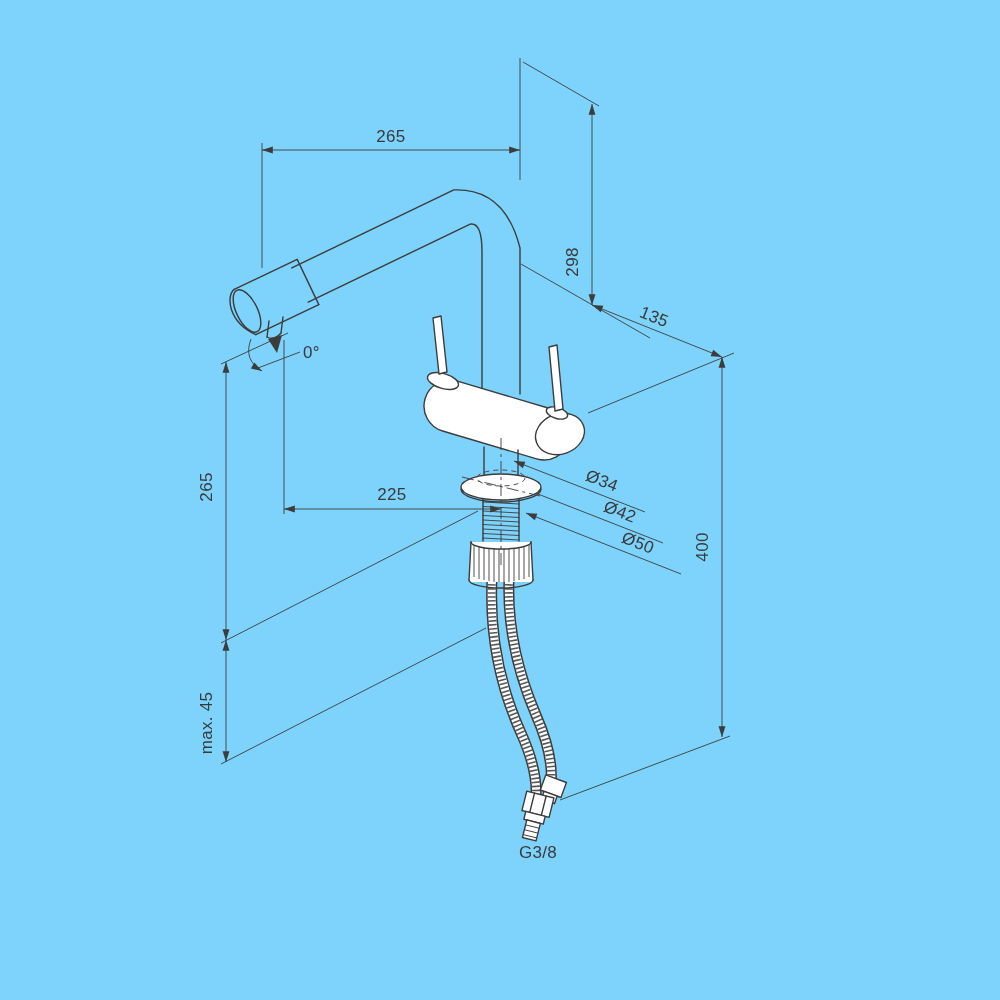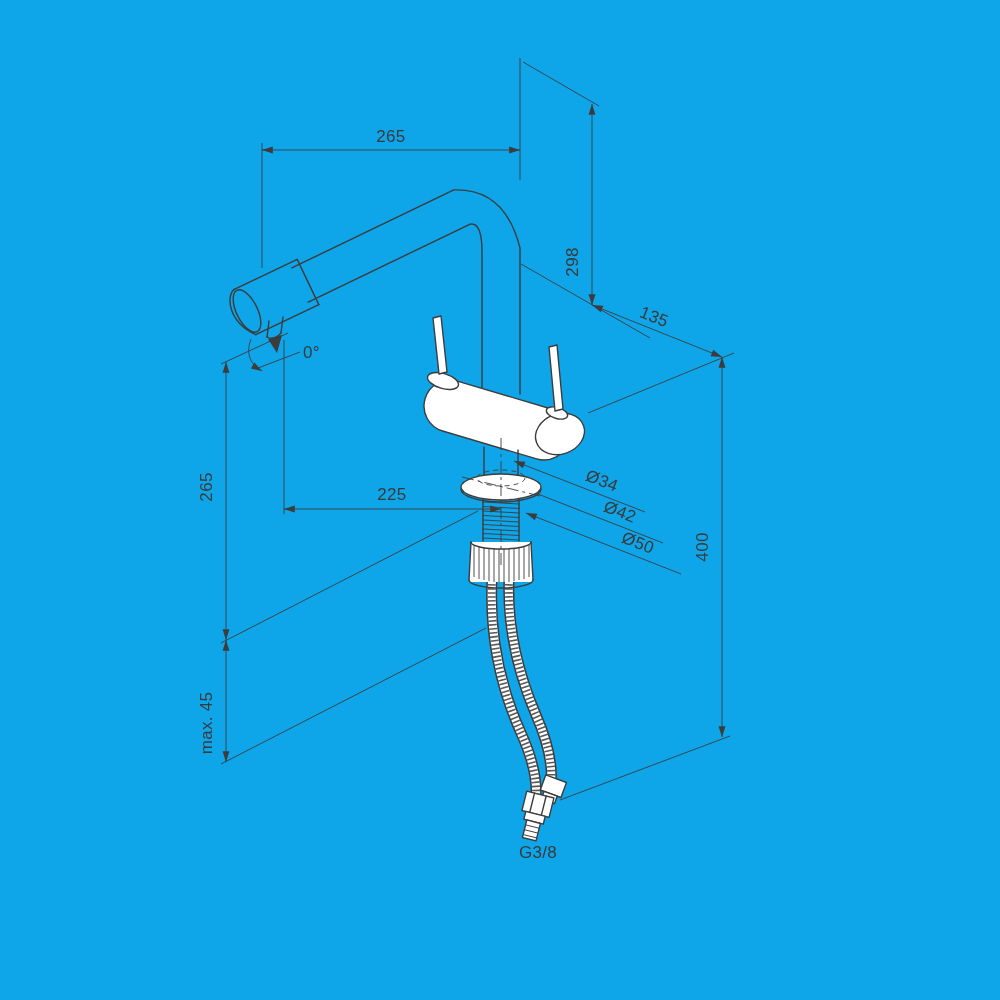--- a/index.html
+++ b/index.html
@@ -7,21 +7,21 @@
     padding: 0;
     background: #ffffff;
     width: 1000px;
     height: 1000px;
     overflow: hidden;
   }
   .frame {
     position: relative;
     width: 1000px;
     height: 1000px;
-    background: #0ea5e9;
+    background: #7dd3fc;
   }
   svg {
     display: block;
   }
   svg text {
     font-family: "Liberation Sans", sans-serif;
     font-size: 17px;
     fill: #3a3a3a;
     letter-spacing: 0.3px;
   }

